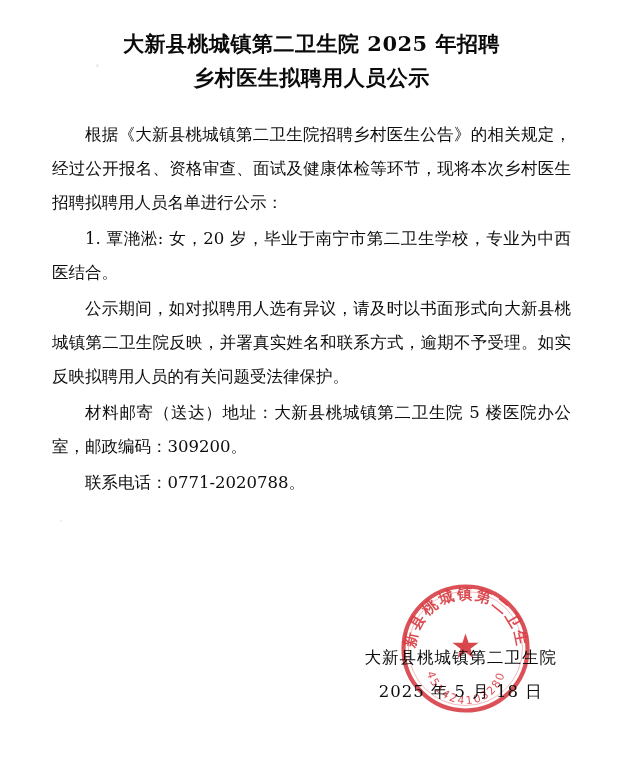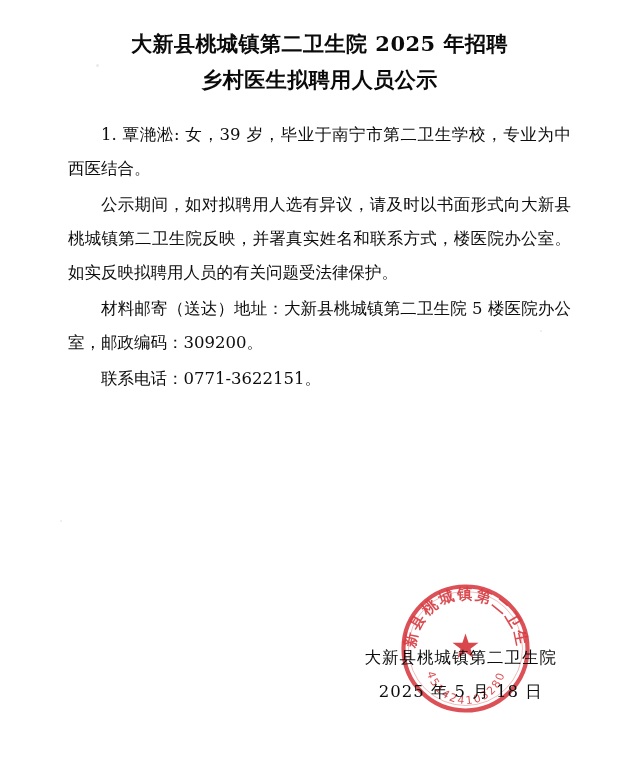--- a/index.html
+++ b/index.html
@@ -13,33 +13,34 @@
     font-family: "DejaVu Serif", "Liberation Serif", serif;
     color: #111111;
     overflow: hidden;
     position: relative;
   }
   .page {
     position: relative;
     width: 623px;
     height: 779px;
     box-sizing: border-box;
-    padding: 18px 52px 0 68px;
+    padding: 18px 52px 0 52px;
   }
   .title {
     text-align: center;
     font-weight: bold;
     font-size: 21px;
     line-height: 36px;
     letter-spacing: 0.5px;
     color: #0a0a0a;
     margin-top: 8px;
   }
   .title .line2 {
     display: block;
+    font-family: Liberation Mono, monospace;
   }
   .body-text {
     margin-top: 20px;
     font-size: 16.5px;
     line-height: 34px;
     color: #0d0d0d;
     text-align: justify;
     text-justify: inter-ideograph;
   }
   .para {
@@ -89,24 +90,25 @@
 <body>
 
 <div class="page">
 
   <div class="title">
     <span>大新县桃城镇第二卫生院 2025 年招聘</span>
     <span class="line2">乡村医生拟聘用人员公示</span>
   </div>
 
   <div class="body-text">
-    <p class="para">1. 覃滟淞: 女，39 岁，毕业于南宁市第二卫生学校，专业为中西医结合。</p>
-    <p class="para">公示期间，如对拟聘用人选有异议，请及时以书面形式向大新县桃城镇第二卫生院反映，并署真实姓名和联系方式，楼医院办公室。如实反映拟聘用人员的有关问题受法律保护。</p>
+    <p class="para">根据《大新县桃城镇第二卫生院招聘乡村医生公告》的相关规定，经过公开报名、资格审查、面试及健康体检等环节，现将本次乡村医生招聘拟聘用人员名单进行公示：</p>
+    <p class="para">1. 覃滟淞: 女，20 岁，毕业于南宁市第二卫生学校，专业为中西医结合。</p>
+    <p class="para">公示期间，如对拟聘用人选有异议，请及时以书面形式向大新县桃城镇第二卫生院反映，并署真实姓名和联系方式，逾期不予受理。如实反映拟聘用人员的有关问题受法律保护。</p>
     <p class="para">材料邮寄（送达）地址：大新县桃城镇第二卫生院 5 楼医院办公室，邮政编码：309200。</p>
-    <p class="para">联系电话：0771-3622151。</p>
+    <p class="para">联系电话：0771-2020788。</p>
   </div>
 
   <div class="seal">
     <svg width="145" height="145" viewBox="0 0 145 145" xmlns="http://www.w3.org/2000/svg">
       <defs>
         <path id="sealTopArc" d="M 22,74 A 51,51 0 0 1 124,74"></path>
         <path id="sealBottomArc" d="M 33,88 A 39,39 0 0 0 113,88"></path>
       </defs>
       <circle cx="72.5" cy="72.5" r="62" fill="none" stroke="#d2232a" stroke-width="4.2" opacity="0.9"></circle>
       <circle cx="72.5" cy="72.5" r="57" fill="none" stroke="#d2232a" stroke-width="0.8" opacity="0.45"></circle>

